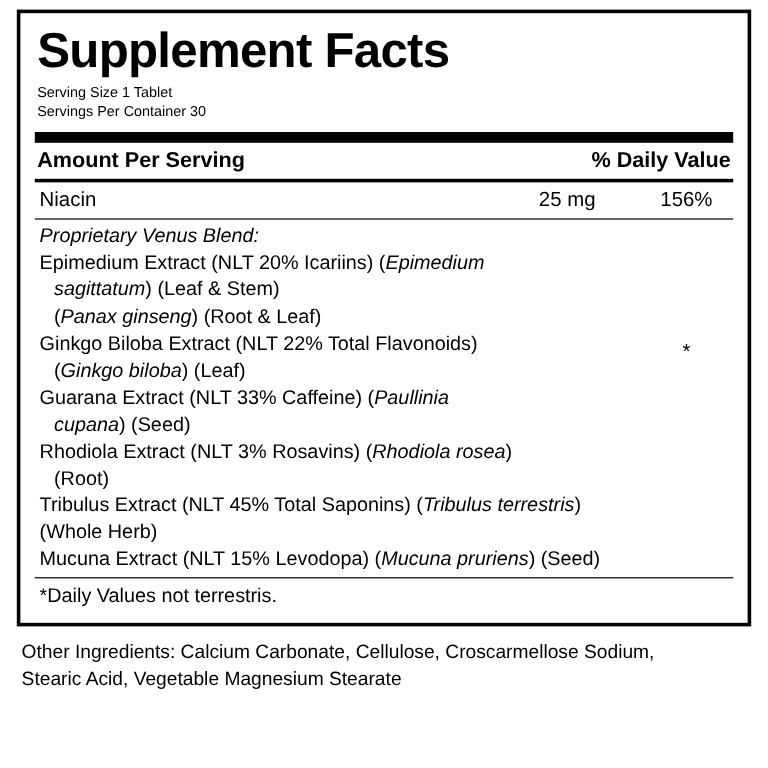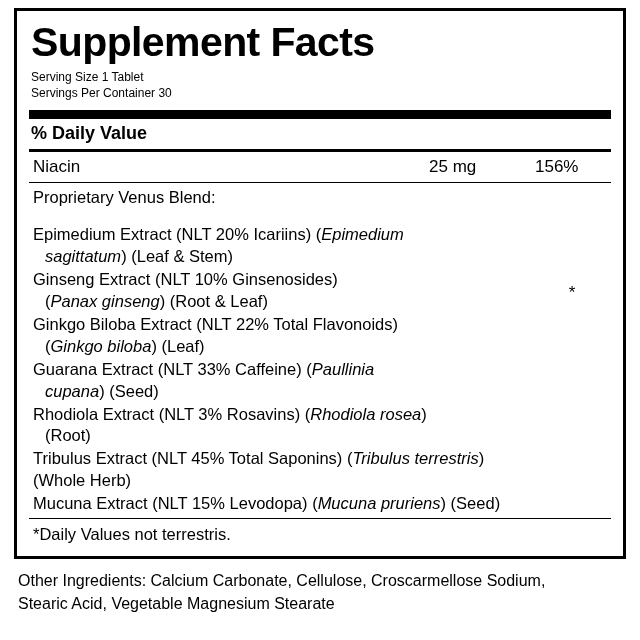--- a/index.html
+++ b/index.html
@@ -74,36 +74,36 @@
   }
   .nutrient-name {
     flex: 1 1 auto;
   }
   .nutrient-amt {
     flex: 0 0 86px;
     white-space: nowrap;
   }
   .nutrient-dv {
     flex: 0 0 74px;
-    text-align: left;
-    white-space: nowrap;
-    margin-left: 20px;
+    text-align: center;
+    white-space: nowrap;
   }
   .blend-wrap {
     display: flex;
     align-items: flex-start;
     padding: 4px 2px 2px 4px;
   }
   .blend-left {
     flex: 1 1 auto;
     font-size: 16.5px;
     line-height: 1.33;
   }
   .blend-title {
-    margin-bottom: 15px;
+    margin-bottom: 0;
+    font-style: italic;
   }
   .ing {
     margin-bottom: 1px;
   }
   .ing .cont {
     display: block;
     padding-left: 12px;
   }
   .blend-amt {
     flex: 0 0 86px;
@@ -138,20 +138,21 @@
   <div class="panel">
 
     <div class="title">Supplement Facts</div>
 
     <div class="serving-line">Serving Size 1 Tablet</div>
     <div class="serving-line">Servings Per Container 30</div>
 
     <div class="rule-thick"></div>
 
     <div class="hdr-row">
+      <div class="hdr-amount">Amount Per Serving</div>
       <div class="hdr-dv">% Daily Value</div>
     </div>
 
     <div class="rule-medium"></div>
 
     <div class="nutrient-row">
       <div class="nutrient-name">Niacin</div>
       <div class="nutrient-amt">25 mg</div>
       <div class="nutrient-dv">156%</div>
     </div>
@@ -161,21 +162,20 @@
     <div class="blend-wrap">
       <div class="blend-left">
         <div class="blend-title">Proprietary Venus Blend:</div>
 
         <div class="ing">
           <span>Epimedium Extract (NLT 20% Icariins) (</span><i>Epimedium</i>
           <span class="cont"><i>sagittatum</i><span>) (Leaf &amp; Stem)</span></span>
         </div>
 
         <div class="ing">
-          <span>Ginseng Extract (NLT 10% Ginsenosides)</span>
           <span class="cont"><span>(</span><i>Panax ginseng</i><span>) (Root &amp; Leaf)</span></span>
         </div>
 
         <div class="ing">
           <span>Ginkgo Biloba Extract (NLT 22% Total Flavonoids)</span>
           <span class="cont"><span>(</span><i>Ginkgo biloba</i><span>) (Leaf)</span></span>
         </div>
 
         <div class="ing">
           <span>Guarana Extract (NLT 33% Caffeine) (</span><i>Paullinia</i>

